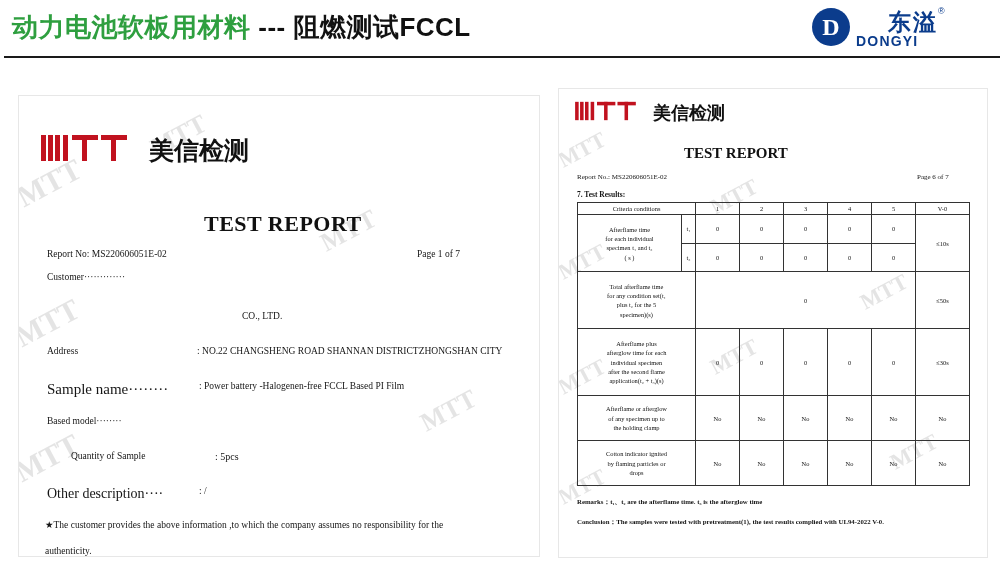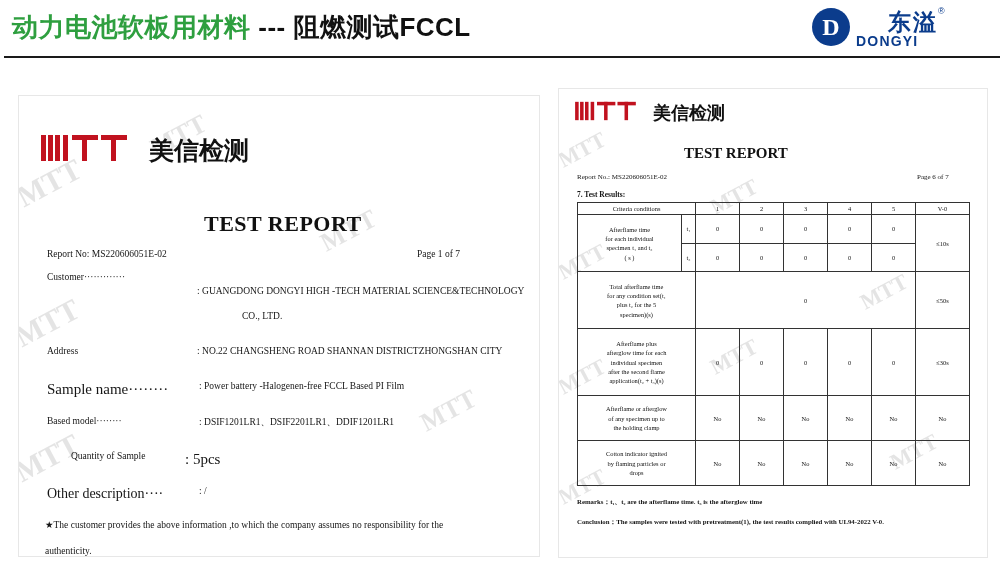--- a/index.html
+++ b/index.html
@@ -213,42 +213,40 @@
   </div>
 
   <div class="rpt-title" style="left:185px; top:115px; font-size:22px; letter-spacing:0.5px;">TEST REPORT</div>
 
   <div class="line" style="left:28px; top:153px; font-size:9.5px;text-align:right;">Report No: MS220606051E-02</div>
   <div class="line" style="left:398px; top:153px; font-size:9.5px;">Page 1 of 7</div>
 
   <div class="line" style="left:28px; top:176px; font-size:9.5px;">
     <span>Customer</span><span class="label-dots">·············</span>
   </div>
-  <div class="line" style="left:178px; top:190px; font-size:9.5px;">: GUANGDONG DONGYI HIGH -TECH MATERIAL SCIENCE&amp;TECHNOLOGY</div>
   <div class="line" style="left:200px; top:215px; font-size:9.5px;margin-left:23px;">CO., LTD.</div>
 
   <div class="line" style="left:28px; top:250px; font-size:9.5px;">
     <span>Address</span>
   </div>
   <div class="line" style="left:178px; top:250px; font-size:9.5px;">: NO.22 CHANGSHENG ROAD SHANNAN DISTRICTZHONGSHAN CITY</div>
 
   <div class="line" style="left:28px; top:285px; font-size:15px;">
     <span>Sample name</span><span class="label-dots">········</span>
   </div>
   <div class="line" style="left:180px; top:285px; font-size:9.5px;">: Power battery -Halogenen-free FCCL Based PI Film</div>
 
   <div class="line" style="left:28px; top:320px; font-size:9.5px;">
     <span>Based model</span><span class="label-dots">········</span>
   </div>
-  <div class="line" style="left:180px; top:320px; font-size:9.5px;">: DSIF1201LR1、DSIF2201LR1、DDIF1201LR1</div>
 
   <div class="line" style="left:28px; top:355px; font-size:9.5px;margin-left:24px;">
     <span>Quantity of Sample</span>
   </div>
-  <div class="line" style="left:166px; top:355px; font-size:15px;">: 5pcs</div>
+  <div class="line" style="left:196px; top:355px; font-size:10px;">: 5pcs</div>
 
   <div class="line" style="left:28px; top:390px; font-size:14px;">
     <span>Other description</span><span class="label-dots">····</span>
   </div>
   <div class="line" style="left:180px; top:390px; font-size:9.5px;">: /</div>
 
   <div class="line" style="left:26px; top:423px; font-size:9.5px;">★The customer provides the above information ,to which the company assumes no responsibility for the</div>
   <div class="line" style="left:26px; top:450px; font-size:9.5px;">authenticity.</div>
 </div>
 

